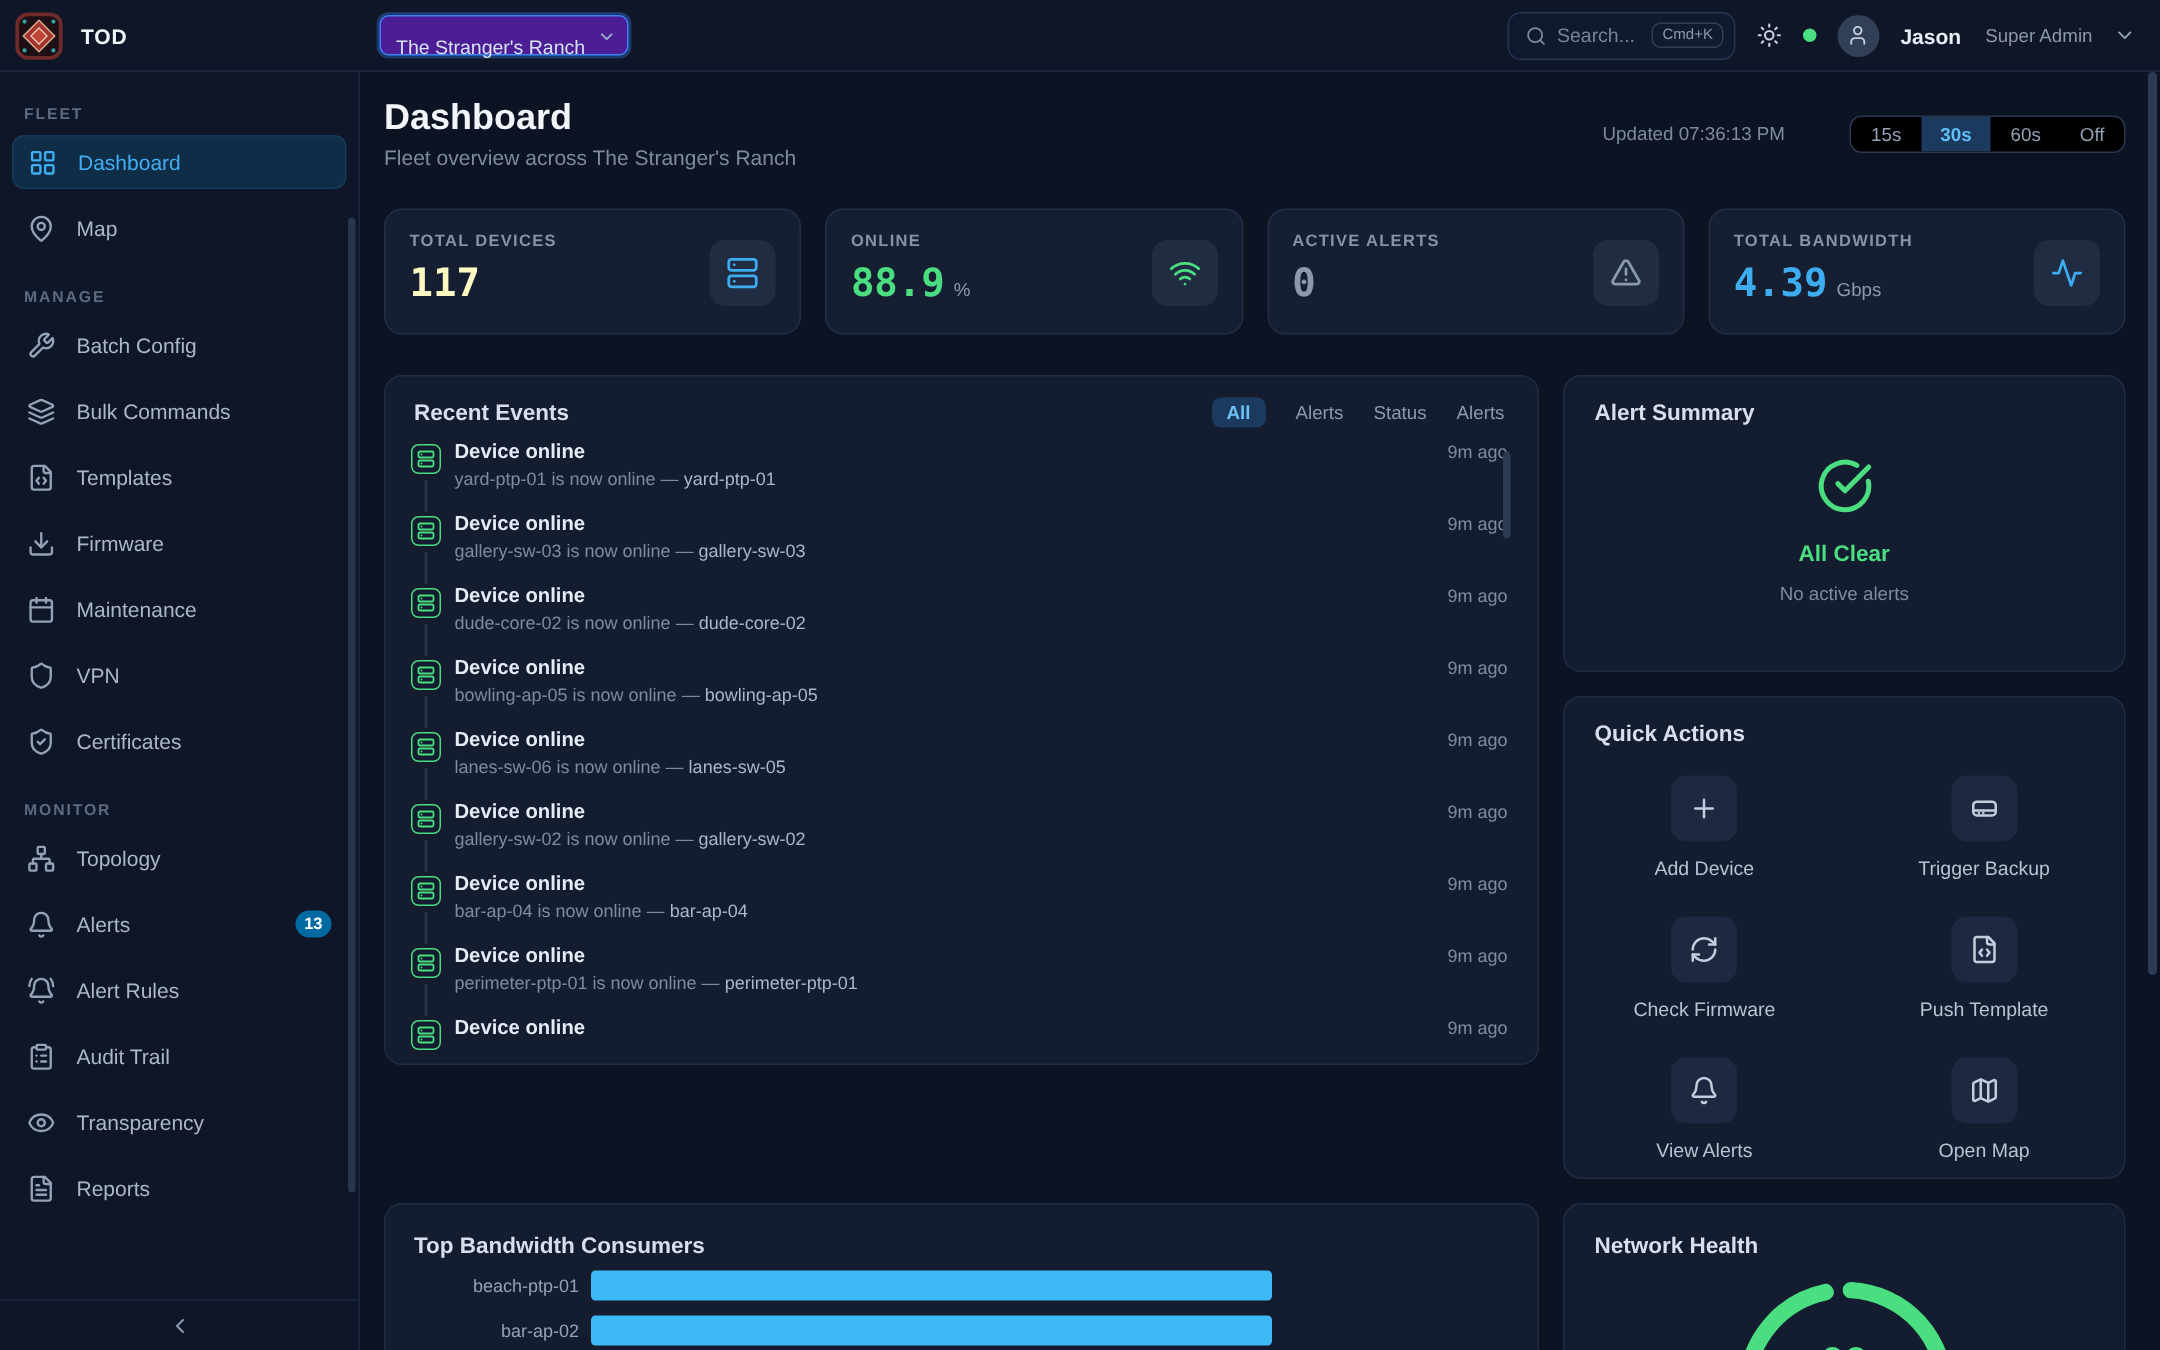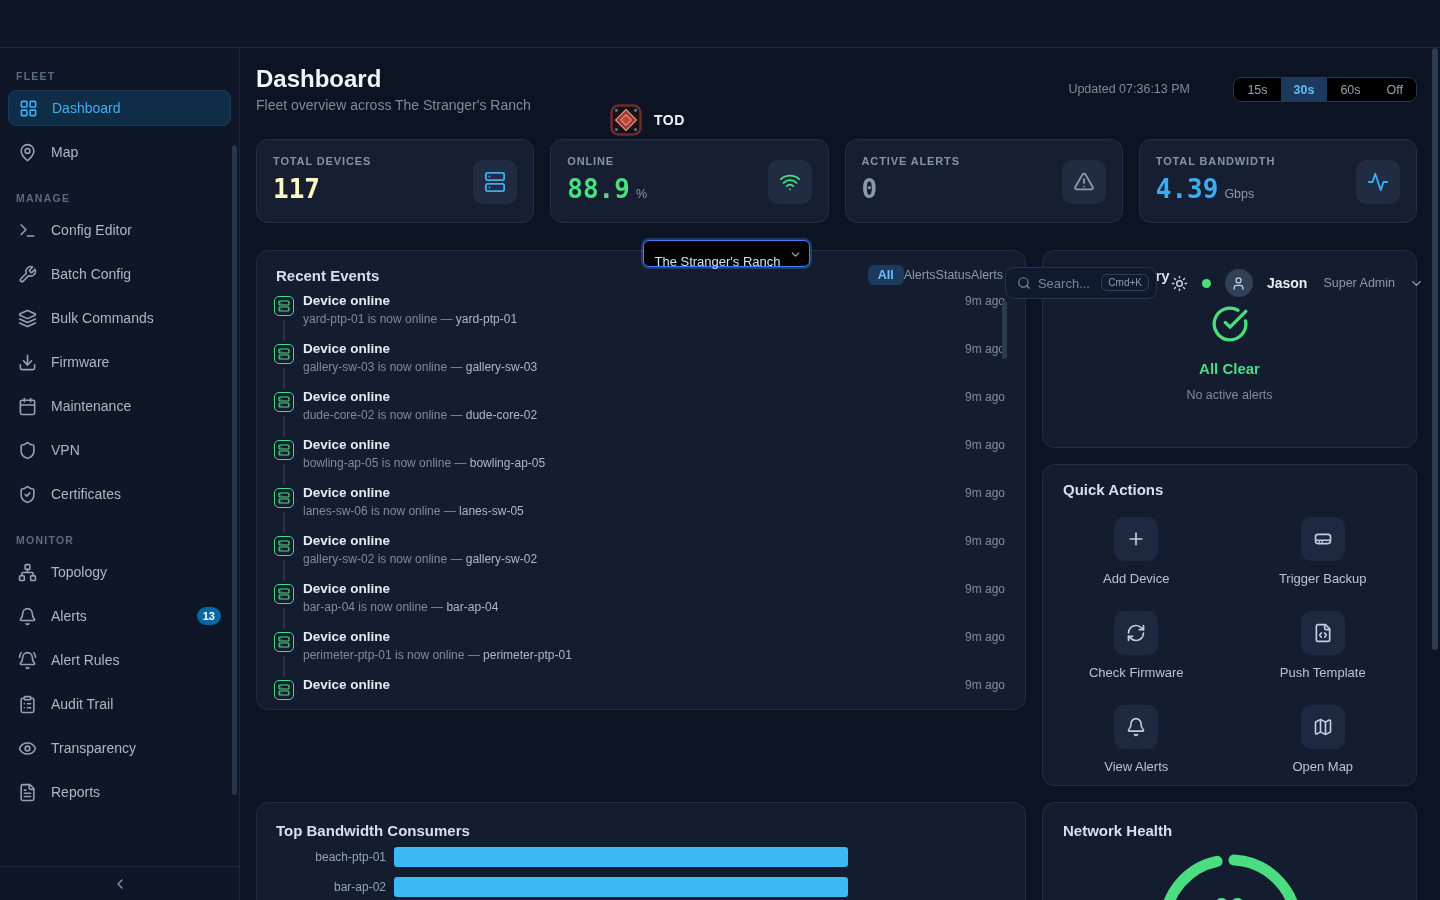--- a/index.html
+++ b/index.html
@@ -2,25 +2,25 @@
 <html><head>
 <meta charset="utf-8">
 <style>
   * { margin:0; padding:0; box-sizing:border-box; }
   html,body { width:1440px; height:900px; overflow:hidden; background:#0b1121;
     font-family:"Liberation Sans", sans-serif; color:#e2e8f0; }
   .mono { font-family:"DejaVu Sans Mono", monospace; }
 
   
   .topbar { position:absolute; left:0; top:0; width:1440px; height:48px;
-    background:#0e1628; border-bottom:1px solid #1c2840; display:flex; align-items:center; z-index:5;flex-direction:column; }
+    background:#0e1628; border-bottom:1px solid #1c2840; display:flex; align-items:center; z-index:5; }
   .brand { width:240px; flex:0 0 240px; display:flex; align-items:center; gap:12px; padding-left:10px; }
   .brand-name { font-size:14px; font-weight:700; letter-spacing:.04em; color:#f1f5f9; }
   .site-select { position:relative; height:27px; margin-left:13px; padding:16px 28px 0 10px;
-    display:flex; align-items:center; background:#000000; border:1px solid #3b82f6; border-radius:6px;
+    display:flex; align-items:center; background:#4c1d95; border:1px solid #3b82f6; border-radius:6px;
     box-shadow:0 0 0 2px rgba(59,130,246,.33); color:#d6e3f2; font-size:13px; cursor:pointer; }
   .site-select svg { position:absolute; right:7px; top:7px; color:#9fb0c6; }
   .topbar-right { margin-left:auto; display:flex; align-items:center; gap:14px; padding-right:16px; }
   .searchbox { position:relative; width:152px; height:32px; border:1px solid #273450; border-radius:9px;
     background:#101a2e; display:flex; align-items:center; color:#76859c; font-size:13px; cursor:text; }
   .searchbox .s-icon { margin:0 7px 0 11px; display:flex; color:#7d8ba0; }
   .searchbox kbd { position:absolute; right:7px; top:6px; font-family:"Liberation Sans",sans-serif;
     font-size:10px; color:#8a99b0; border:1px solid #323f58; border-radius:6px; padding:2px 6px; background:#111b30; }
   .icon-btn { display:flex; color:#c9d4e0; cursor:pointer; }
   .status-dot { width:9px; height:9px; border-radius:50%; background:#4ade80; }
@@ -71,21 +71,21 @@
   .stat-unit { font-size:12.5px; font-weight:400; color:#8b99ad; font-family:"Liberation Sans",sans-serif; }
   .stat-iconbox { position:absolute; right:16px; top:20px; width:44px; height:44px; border-radius:10px;
     background:#202c42; display:flex; align-items:center; justify-content:center; }
 
   .panel { position:absolute; background:#141d2f; border:1px solid #202c44; border-radius:12px; overflow:hidden; }
   .panel-title { font-size:15px; font-weight:600; color:#d6dfeb; }
 
   
   #events-panel { left:16px; top:202px; width:770px; height:460px; }
   #events-panel .panel-title { position:absolute; left:19px; top:16px; }
-  .events-tabs { position:absolute; right:22px; top:14px; display:flex; align-items:center; }
+  .events-tabs { position:absolute; right:22px; top:14px; display:flex; align-items:center; gap:20px; }
   .ev-tab { font-size:12.5px; color:#8b99ad; cursor:pointer; }
   .ev-tab.sel { background:#1c3a5e; color:#6ec0f6; border-radius:6px; padding:3px 10px; font-weight:600; }
   .events-list { position:absolute; left:17px; right:20px; top:42px; bottom:0; overflow:hidden; }
   .event { position:relative; height:48px; }
   .ev-icon { position:absolute; left:0; top:3px; width:20px; height:20px; border:1.5px solid #4ade80;
     border-radius:5px; color:#4ade80; display:flex; align-items:center; justify-content:center; }
   .ev-line { position:absolute; left:9px; top:27px; width:2px; height:21px; background:#26334b; }
   .ev-body { margin-left:29px; }
   .ev-toprow { display:flex; justify-content:space-between; align-items:baseline; }
   .ev-title { font-size:13.5px; font-weight:600; color:#e4ebf4; }
@@ -212,43 +212,45 @@
             <path d="M20 10c0 4.99-5.54 10.19-7.4 11.8a1 1 0 0 1-1.2 0C9.54 20.19 4 14.99 4 10a8 8 0 0 1 16 0"></path>
             <circle cx="12" cy="10" r="3"></circle>
           </svg>
         </span>
         <span>Map</span>
       </div>
       <div class="side-section-label">MANAGE</div>
       <div class="side-item">
         <span class="it-icon">
           <svg width="19" height="19" viewBox="0 0 24 24" fill="none" stroke="currentColor" stroke-width="2" stroke-linecap="round" stroke-linejoin="round">
-            <polyline points="4 17 10 11 4 5"></polyline>
-            <line x1="12" x2="20" y1="19" y2="19"></line>
-          </svg>
-        </span>
-        <span>Config Editor</span>
-      </div>
-      <div class="side-item">
-        <span class="it-icon">
-          <svg width="19" height="19" viewBox="0 0 24 24" fill="none" stroke="currentColor" stroke-width="2" stroke-linecap="round" stroke-linejoin="round">
             <path d="M14.7 6.3a1 1 0 0 0 0 1.4l1.6 1.6a1 1 0 0 0 1.4 0l3.77-3.77a6 6 0 0 1-7.94 7.94l-6.91 6.91a2.12 2.12 0 0 1-3-3l6.91-6.91a6 6 0 0 1 7.94-7.94l-3.76 3.76z"></path>
           </svg>
         </span>
         <span>Batch Config</span>
       </div>
       <div class="side-item">
         <span class="it-icon">
           <svg width="19" height="19" viewBox="0 0 24 24" fill="none" stroke="currentColor" stroke-width="2" stroke-linecap="round" stroke-linejoin="round">
             <path d="m12.83 2.18a2 2 0 0 0-1.66 0L2.6 6.08a1 1 0 0 0 0 1.83l8.58 3.91a2 2 0 0 0 1.66 0l8.58-3.9a1 1 0 0 0 0-1.83Z"></path>
             <path d="m22 17.65-9.17 4.16a2 2 0 0 1-1.66 0L2 17.65"></path>
             <path d="m22 12.65-9.17 4.16a2 2 0 0 1-1.66 0L2 12.65"></path>
           </svg>
         </span>
         <span>Bulk Commands</span>
+      </div>
+      <div class="side-item">
+        <span class="it-icon">
+          <svg width="19" height="19" viewBox="0 0 24 24" fill="none" stroke="currentColor" stroke-width="2" stroke-linecap="round" stroke-linejoin="round">
+            <path d="M15 2H6a2 2 0 0 0-2 2v16a2 2 0 0 0 2 2h12a2 2 0 0 0 2-2V7z"></path>
+            <path d="M14 2v4a2 2 0 0 0 2 2h4"></path>
+            <path d="m10 12-2 2.5 2 2.5"></path>
+            <path d="m14 12 2 2.5-2 2.5"></path>
+          </svg>
+        </span>
+        <span>Templates</span>
       </div>
       <div class="side-item">
         <span class="it-icon">
           <svg width="19" height="19" viewBox="0 0 24 24" fill="none" stroke="currentColor" stroke-width="2" stroke-linecap="round" stroke-linejoin="round">
             <path d="M21 15v4a2 2 0 0 1-2 2H5a2 2 0 0 1-2-2v-4"></path>
             <polyline points="7 10 12 15 17 10"></polyline>
             <line x1="12" x2="12" y1="15" y2="3"></line>
           </svg>
         </span>
         <span>Firmware</span>

